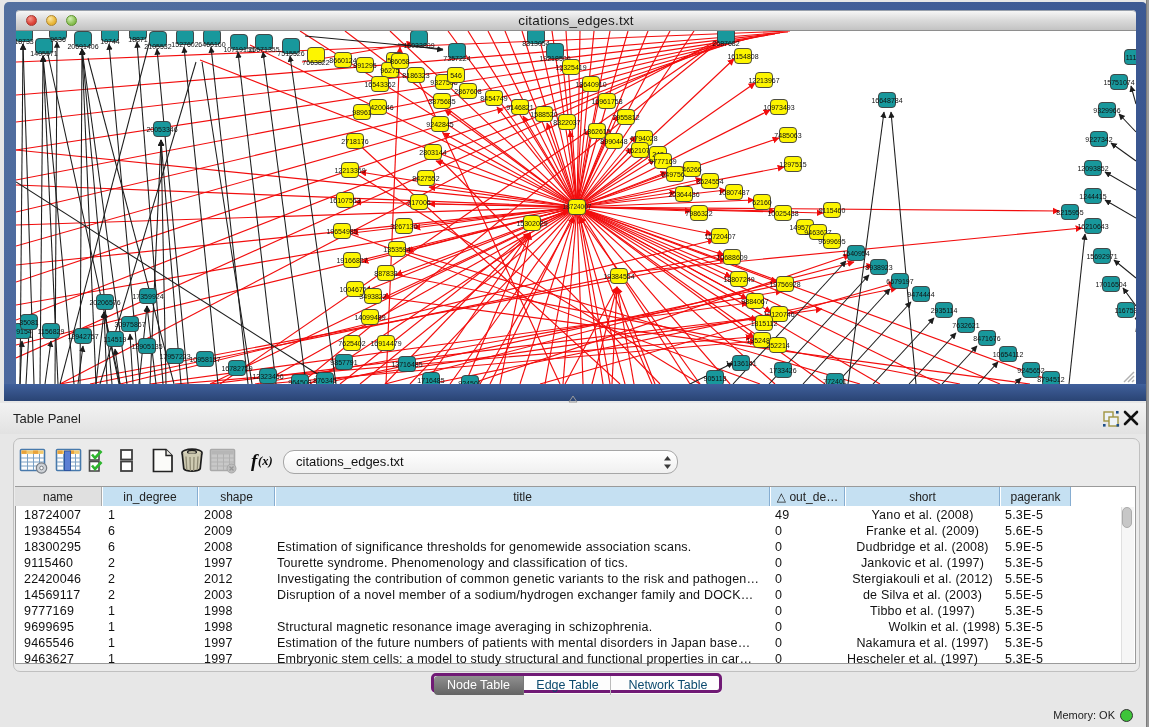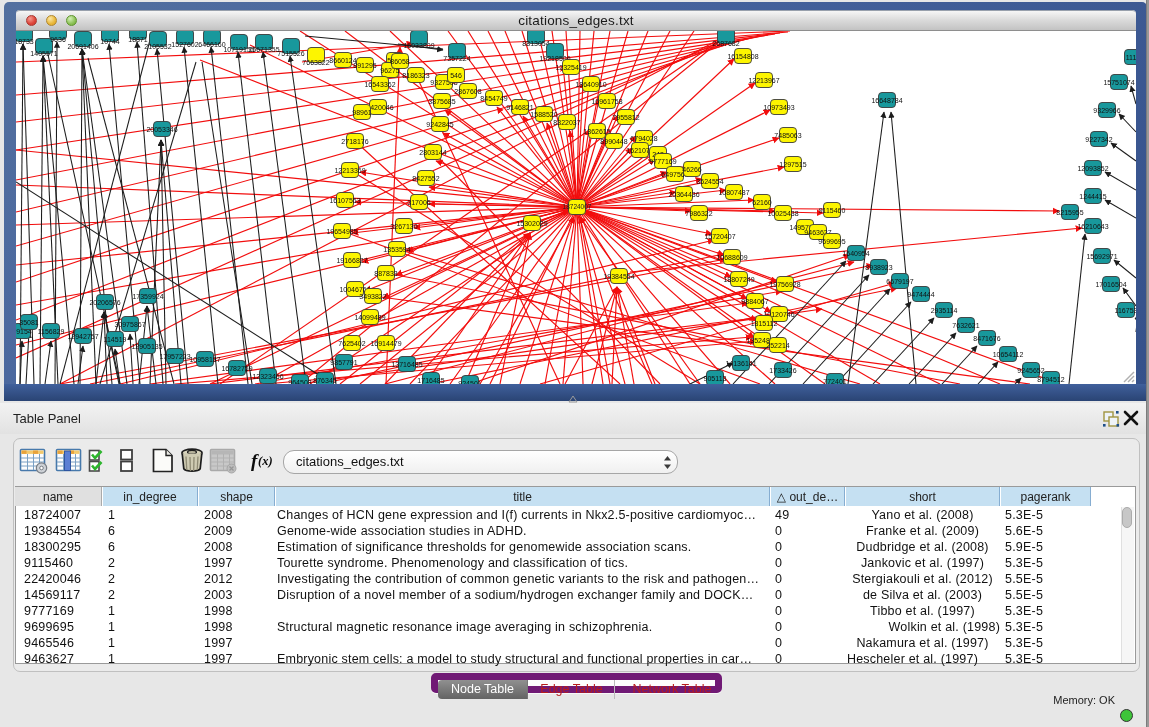--- a/index.html
+++ b/index.html
@@ -13,23 +13,23 @@
 .tl { position:absolute; top:15px; width:11px; height:11px; border-radius:50%; }
 #graph { position:absolute; left:16px; top:31px; width:1120px; height:353px; background:#fff; overflow:hidden; }
 #tphead { position:absolute; left:0; top:403px; width:1146px; height:31px; background:linear-gradient(#f2f2f2,#e2e2e2); }
 #tphead span { position:absolute; left:13px; top:8px; font-size:13px; color:#222; }
 #panel { position:absolute; left:13px; top:438px; width:1127px; height:234px; background:#ebebeb; border:1px solid #c0c0c0; border-radius:7px; }
 #dropdown { position:absolute; left:283px; top:450px; width:395px; height:24px; background:linear-gradient(#fff,#f0f0f0); border:1px solid #a6a6a6; border-radius:11px; font-size:13px; color:#111; line-height:22px; padding-left:12px; }
 #tablewrap { position:absolute; left:15px; top:486px; width:1121px; height:178px; background:#fff; border:1px solid #9a9a9a; }
 .hcell { position:absolute; top:486px; height:20px; background:#c5e0f2; border-right:1px solid #86add1; border-top:1px solid #9a9a9a; font-size:12px; color:#222; text-align:center; line-height:20px; }
 .trow { position:absolute; left:0; top:0; width:1120px; height:16px; font-size:12.5px; letter-spacing:0.2px; color:#111; }
 .trow span { position:absolute; top:1px; white-space:nowrap; }
-#tabs { position:absolute; left:431px; top:673px; width:291px; height:20px; border:7px solid #701a75; border-radius:5px; background:#fdfdfd; font-size:12.5px; line-height:19px; box-shadow:0 1px 0 rgba(255,255,255,.7); }
-.seg { position:absolute; top:0; height:19px; text-align:center; color:#b91c1c; }
-#memory { position:absolute; right:34px; top:694px; font-size:11px; color:#222;margin-left:16px; }
+#tabs { position:absolute; left:431px; top:673px; width:291px; height:20px; border:3px solid #701a75; border-radius:5px; background:#fdfdfd; font-size:12.5px; line-height:19px; box-shadow:0 1px 0 rgba(255,255,255,.7); }
+.seg { position:absolute; top:0; height:19px; text-align:center; color:#0c4a6e; }
+#memory { position:absolute; right:34px; top:709px; font-size:11px; color:#222;margin-left:16px; }
 #memdot { position:absolute; left:1120px; top:709px; width:13px; height:13px; border-radius:50%; background:#3ec43a; border:1.5px solid #333; }
 #rightstrip { position:absolute; left:1146px; top:0; width:3px; height:727px; background:#989898; border-left:1px solid #7c7c7c; }
 </style></head>
 <body>
 <div id="frame"></div>
 <div id="botband"></div>
 <div id="macwin"></div>
 <div id="titlebar">citations_edges.txt</div>
 <div class="tl" style="left:26px;background:radial-gradient(circle at 35% 30%,#f49a90,#dd4338 60%,#c43a30);border:1px solid #a93830"></div>
 <div class="tl" style="left:46px;background:radial-gradient(circle at 35% 30%,#fbe7a5,#e9b739 60%,#d9a32a);border:1px solid #b1872c"></div>
@@ -639,37 +639,35 @@
       <path d="M4.5 13 L8 8.5 L1 8.5 z" fill="#3a3a3a"></path>
     </svg>
 </div>
 <div id="tablewrap"></div>
 <div class="hcell" style="left:15px;width:87px;background:#e0e0e0;border-right:1px solid #aaa">name</div>
 <div class="hcell" style="left:103px;width:95px">in_degree</div>
 <div class="hcell" style="left:199px;width:76px">shape</div>
 <div class="hcell" style="left:276px;width:494px">title</div>
 <div class="hcell" style="left:771px;width:74px">△ out_de…</div>
 <div class="hcell" style="left:846px;width:154px">short</div>
-<div class="hcell" style="left:1001px;width:90px">pagerank</div>
+<div class="hcell" style="left:1001px;width:70px">pagerank</div>
 <div style="position:absolute;left:15px;top:486px;width:1076px;height:1px;background:#9a9a9a"></div>
 <div id="rowsbox" style="position:absolute;left:0;top:0;width:1120px;height:727px;overflow:visible">
 <div class="trow" style="top:507px">
       <span style="left:24px">18724007</span>
       <span style="left:108px">1</span>
       <span style="left:204px">2008</span>
-      <span style="left:277px">Changes of HCN gene expression and I(f) currents in Nkx2.5-positive cardiomyoc…</span>
       <span style="left:775px">49</span>
       <span style="left:845px;width:155px;text-align:center">Yano et al. (2008)</span>
       <span style="left:1005px">5.3E-5</span>
     </div>
     <div class="trow" style="top:523px">
       <span style="left:24px">19384554</span>
       <span style="left:108px">6</span>
       <span style="left:204px">2009</span>
-      <span style="left:277px">Genome-wide association studies in ADHD.</span>
       <span style="left:775px">0</span>
       <span style="left:845px;width:155px;text-align:center">Franke et al. (2009)</span>
       <span style="left:1005px">5.6E-5</span>
     </div>
     <div class="trow" style="top:539px">
       <span style="left:24px">18300295</span>
       <span style="left:108px">6</span>
       <span style="left:204px">2008</span>
       <span style="left:277px">Estimation of significance thresholds for genomewide association scans.</span>
       <span style="left:775px">0</span>
@@ -717,20 +715,21 @@
       <span style="left:204px">1998</span>
       <span style="left:277px">Structural magnetic resonance image averaging in schizophrenia.</span>
       <span style="left:775px">0</span>
       <span style="left:845px;width:155px;text-align:right">Wolkin et al. (1998)</span>
       <span style="left:1005px">5.3E-5</span>
     </div>
     <div class="trow" style="top:635px">
       <span style="left:24px">9465546</span>
       <span style="left:108px">1</span>
       <span style="left:204px">1997</span>
+      <span style="left:277px">Estimation of the future numbers of patients with mental disorders in Japan base…</span>
       <span style="left:775px">0</span>
       <span style="left:845px;width:155px;text-align:center">Nakamura et al. (1997)</span>
       <span style="left:1005px">5.3E-5</span>
     </div>
     <div class="trow" style="top:651px">
       <span style="left:24px">9463627</span>
       <span style="left:108px">1</span>
       <span style="left:204px">1997</span>
       <span style="left:277px">Embryonic stem cells: a model to study structural and functional properties in car…</span>
       <span style="left:775px">0</span>

